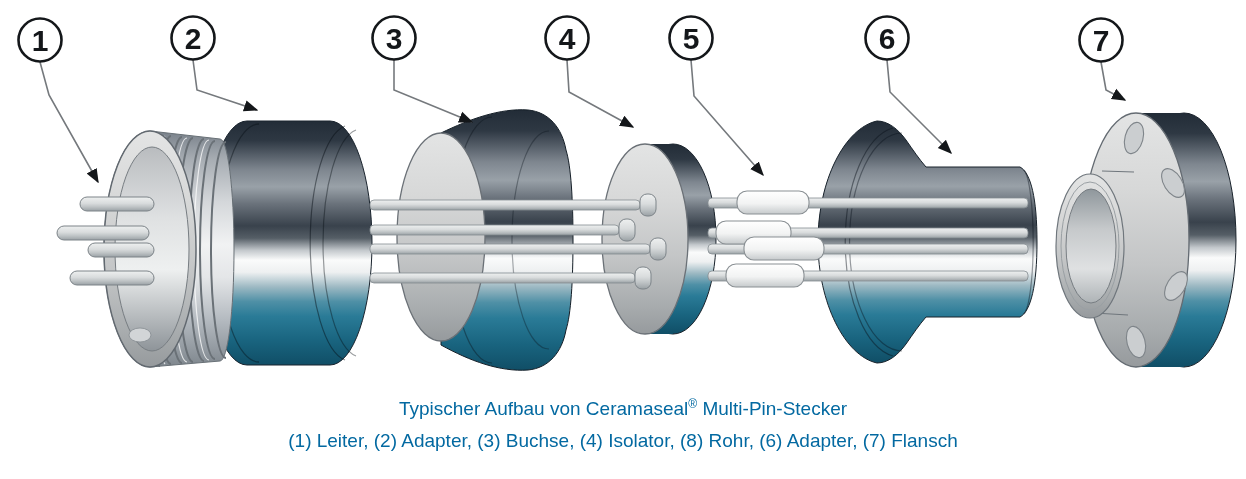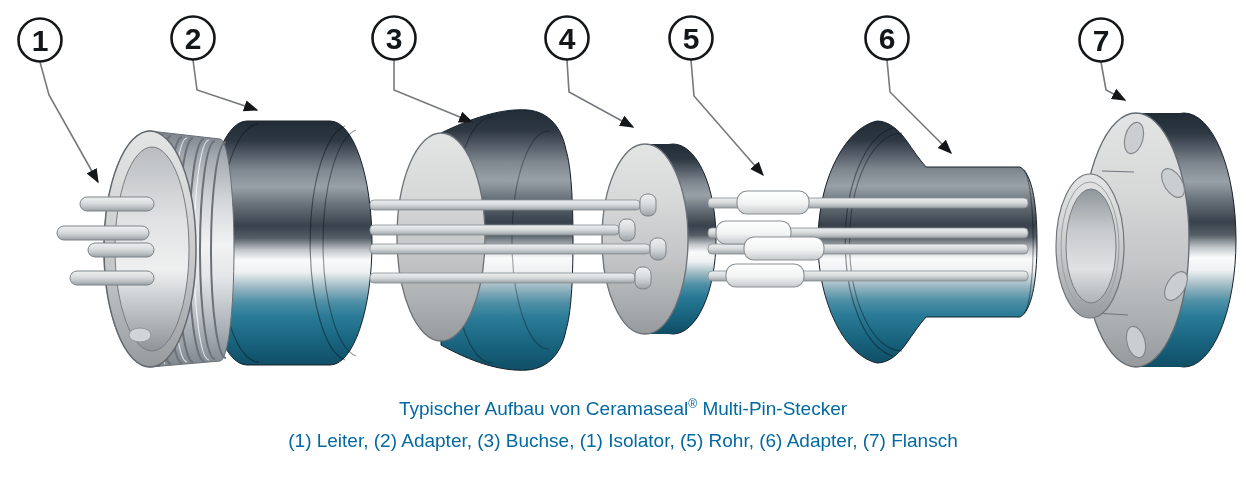--- a/index.html
+++ b/index.html
@@ -197,15 +197,15 @@
     <text x="691" y="49" text-anchor="middle" class="callout-num">5</text>
     <circle cx="887" cy="38" r="21.5" fill="#ffffff" stroke="#14171a" stroke-width="2.6"></circle>
     <text x="887" y="49" text-anchor="middle" class="callout-num">6</text>
     <circle cx="1101" cy="40" r="21.5" fill="#ffffff" stroke="#14171a" stroke-width="2.6"></circle>
     <text x="1101" y="51" text-anchor="middle" class="callout-num">7</text>
   </g>
 </svg>
 
 <div class="caption">
   <div class="line1"><span>Typischer Aufbau von Ceramaseal</span><sup>®</sup><span> Multi-Pin-Stecker</span></div>
-  <div class="line2">(1) Leiter, (2) Adapter, (3) Buchse, (1) Isolator, (5) Rohr, (6) Adapter, (7) Flansch</div>
+  <div class="line2">(1) Leiter, (2) Adapter, (3) Buchse, (4) Isolator, (8) Rohr, (6) Adapter, (7) Flansch</div>
 </div>
 </div>
 
 </body></html>

